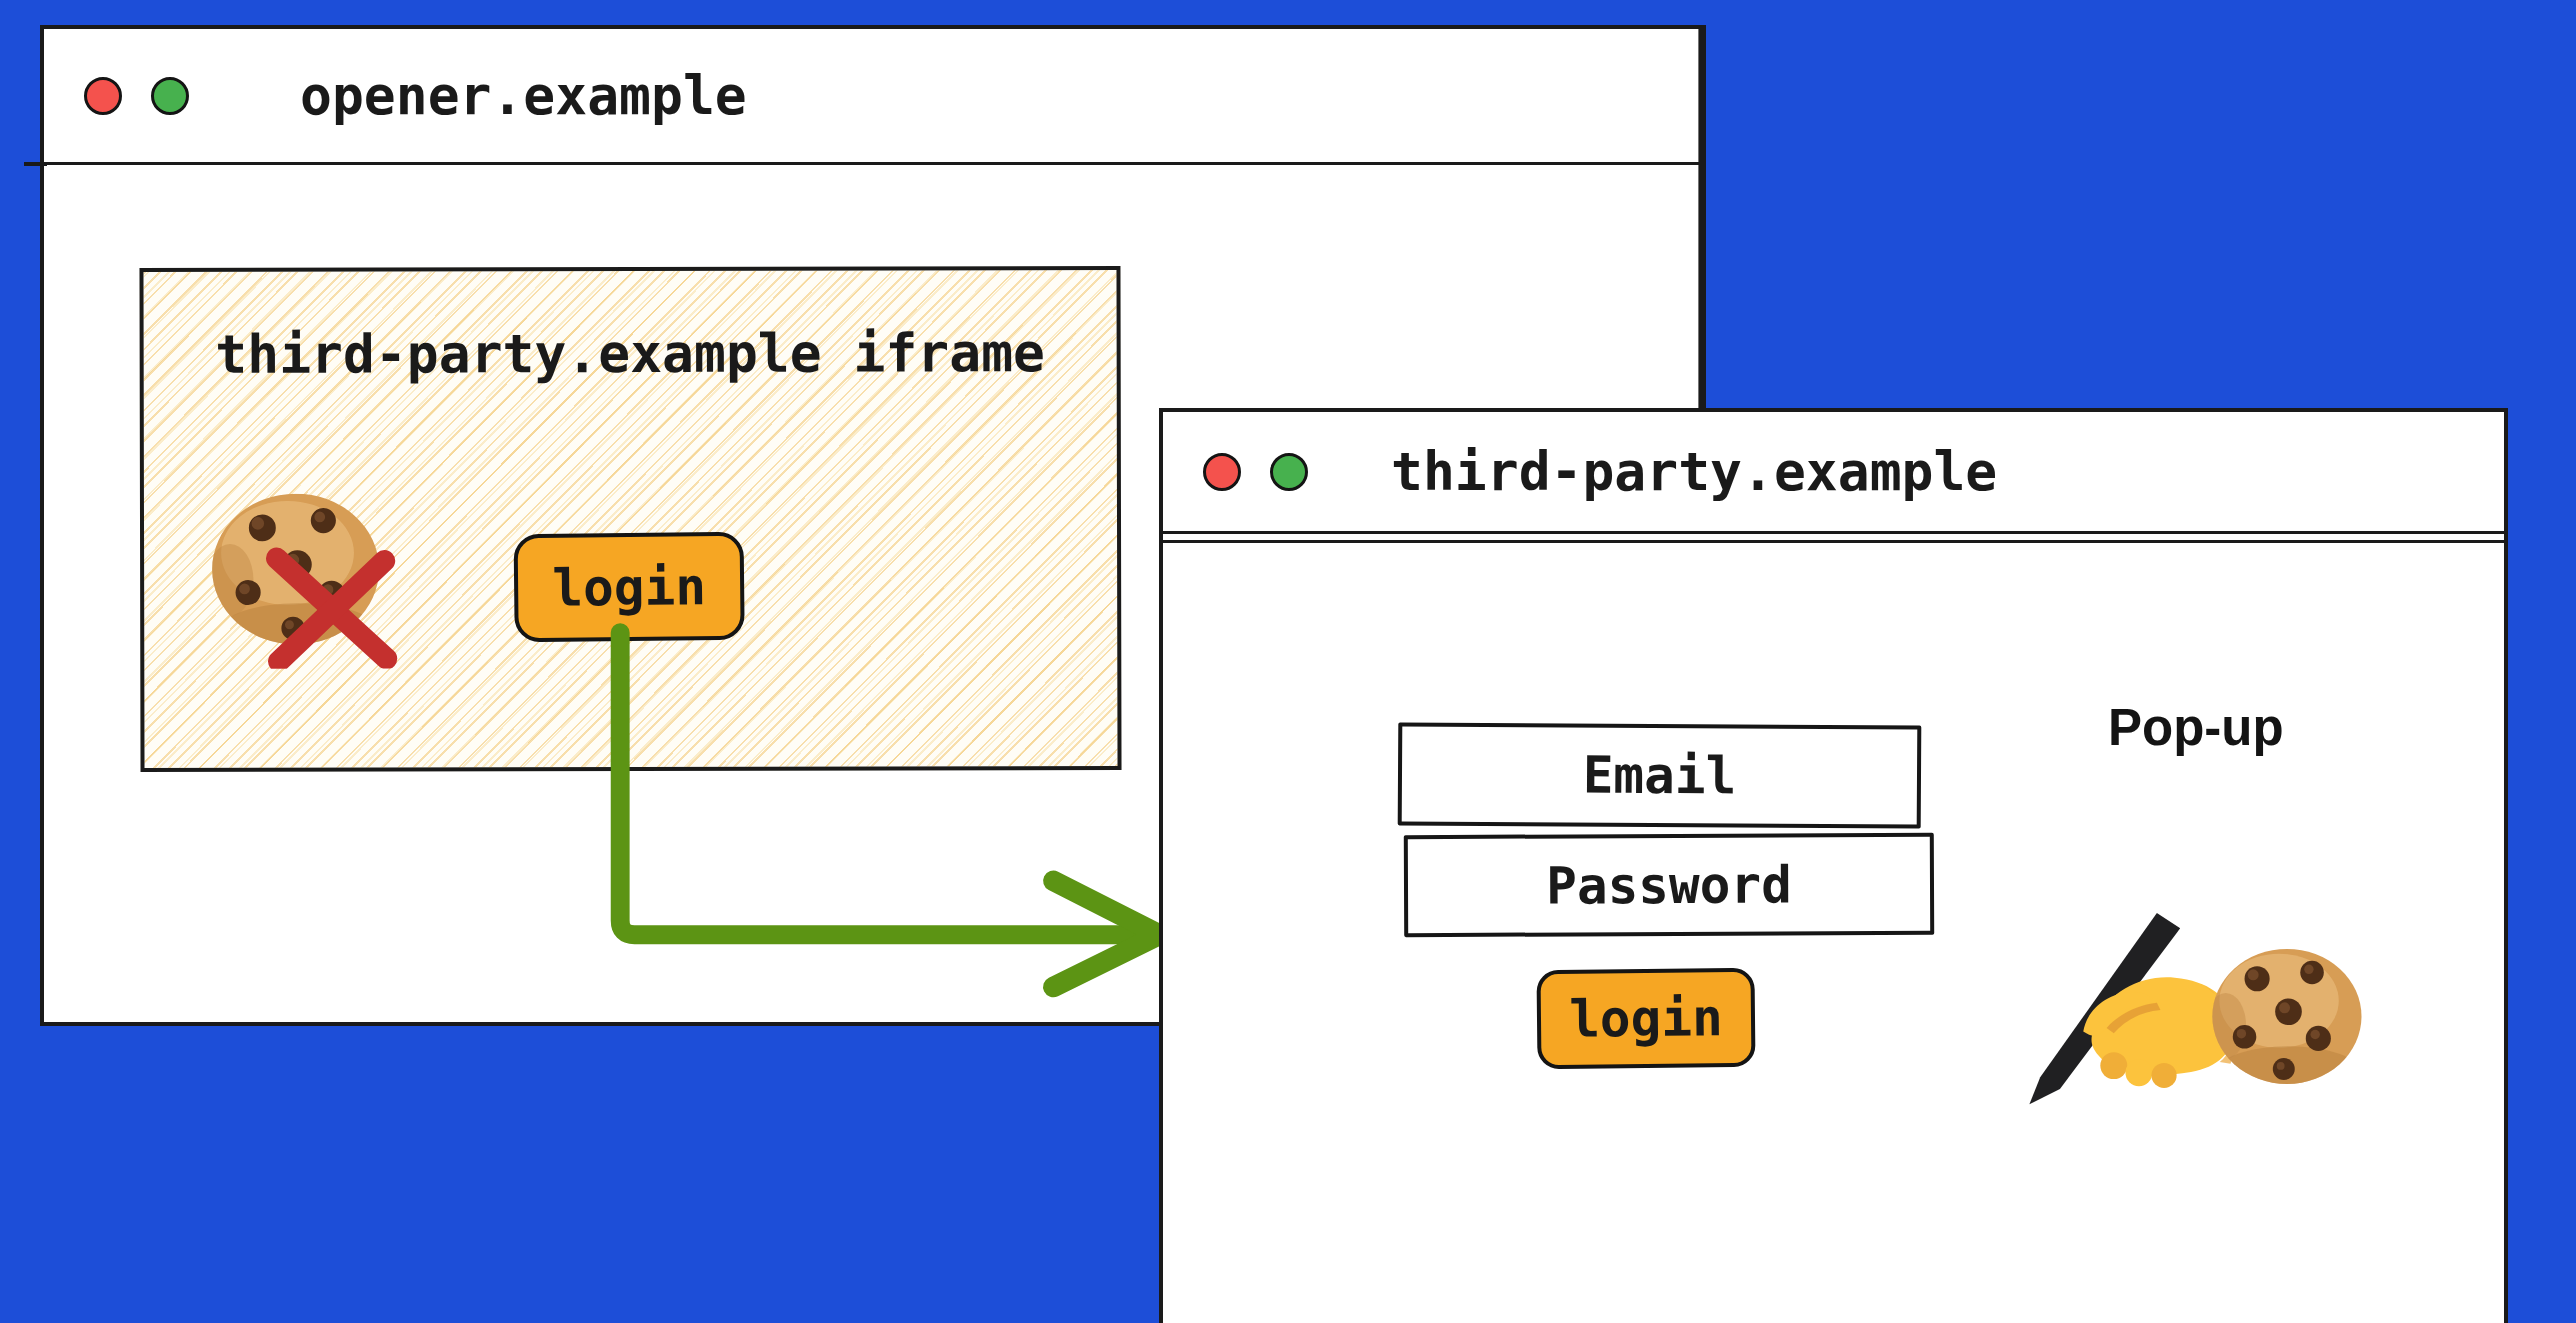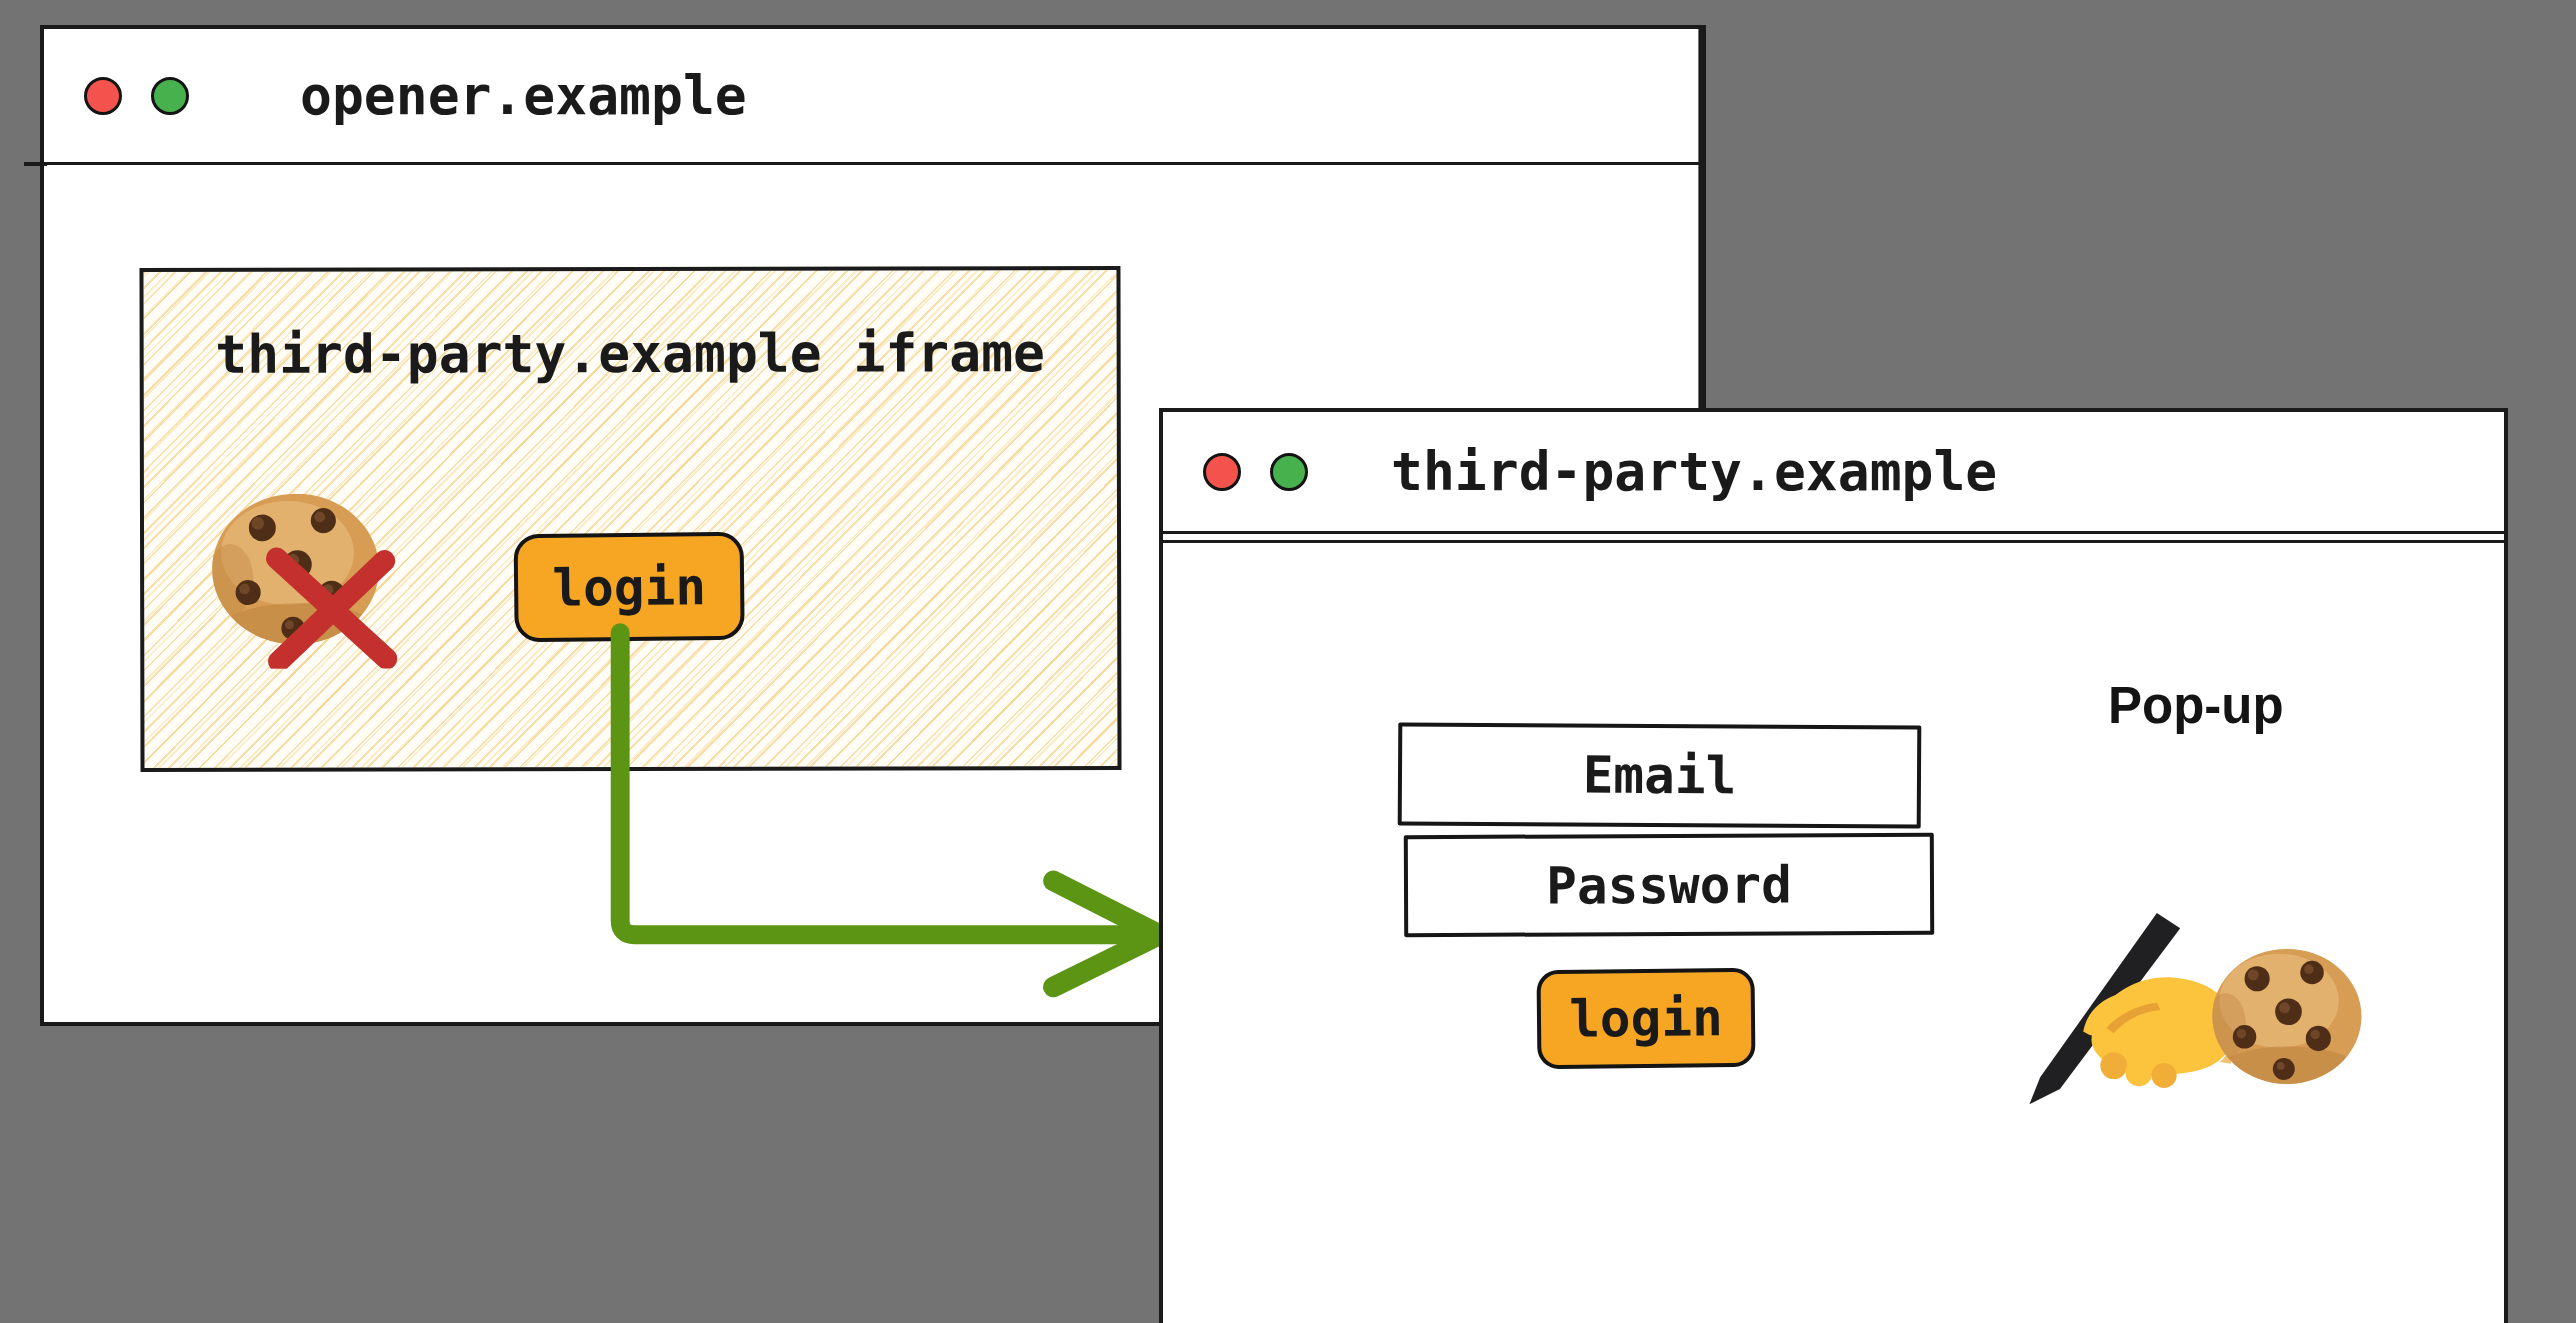--- a/index.html
+++ b/index.html
@@ -1,19 +1,19 @@
 <!DOCTYPE html>
 <html style="font-size:14.4px"><head>
 <meta charset="utf-8">
 <style>
   html,body{margin:0;padding:0;background:#ffffff;}
   .stage{
     position:relative;
     width:2576px;height:1324px;
-    background:#737373;
+    background:#1d4ed8;
     font-family:"DejaVu Sans Mono","Liberation Mono",monospace;
     color:#1a1a1a;
     overflow:hidden;
   }
   
   .hatch{
     background-color:#fffdf6;
     background-image:
       repeating-linear-gradient(135deg, rgba(242,198,112,0.55) 0px, rgba(242,198,112,0.55) 1.8px, transparent 1.8px, transparent 10.8px),
       repeating-linear-gradient(135deg, rgba(247,220,158,0.50) 2.7px, rgba(247,220,158,0.50) 4.5px, transparent 4.5px, transparent 17px);
@@ -48,21 +48,21 @@
     font-size:51px;font-weight:bold;color:#1a1a1a;cursor:pointer;padding:0;}
   .btn-iframe-login{left:370px;top:262px;width:230px;height:108px;transform:rotate(-0.5deg);}
   .btn-popup-login{left:374px;top:557px;width:218px;height:99px;border-radius:21.6px;transform:rotate(-0.6deg);}
   .sketch-input{position:absolute;background:#ffffff;border:4.5px solid #161616;border-radius:1.8px;
     font-family:"DejaVu Sans Mono","Liberation Mono",monospace;
     font-size:51px;font-weight:bold;color:#1a1a1a;text-align:center;outline:none;box-sizing:border-box;}
   .sketch-input::placeholder{color:#1a1a1a;opacity:1;}
   .input-email{left:235px;top:312px;width:523px;height:103px;transform:rotate(0.35deg);}
   .input-password{left:241px;top:422px;width:530px;height:102px;transform:rotate(-0.25deg);}
   
-  .popup-label{position:absolute;left:945px;top:264px;
+  .popup-label{position:absolute;left:945px;top:286px;
     font-family:"Liberation Sans","DejaVu Sans",sans-serif;
     font-size:51px;font-weight:bold;color:#141414;white-space:nowrap;}
   
   .blocked-cookie{position:absolute;left:66px;top:222px;width:189px;height:175px;}
   .hand-icon{position:absolute;left:861px;top:501px;width:211px;height:193px;}
   .cookie2-icon{position:absolute;left:1047px;top:534px;width:157px;height:144px;}
   .arrow-overlay{position:absolute;left:0;top:0;width:2576px;height:1324px;pointer-events:none;}
 </style>
 </head>
 <body>

